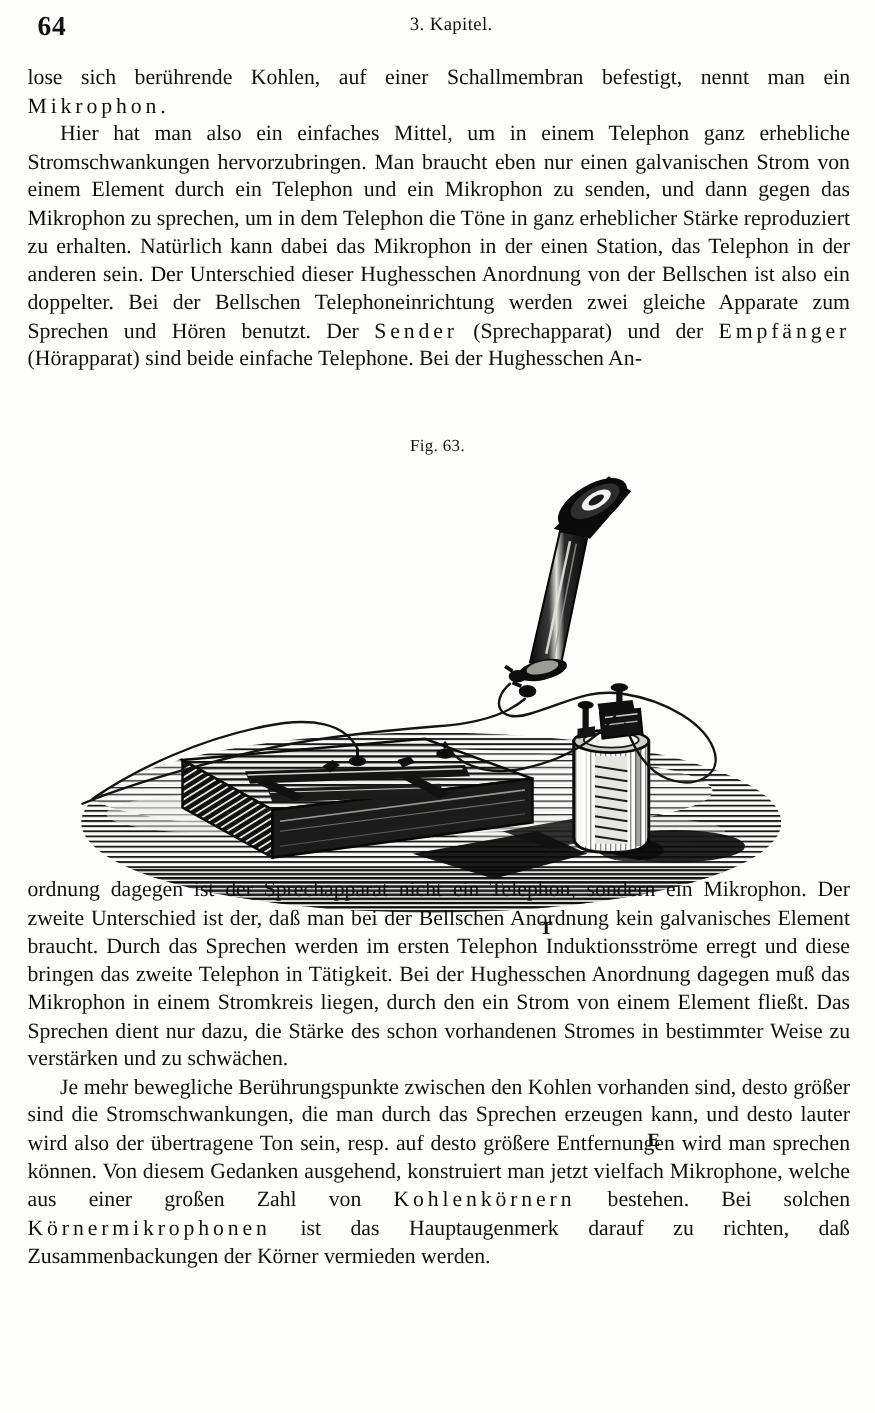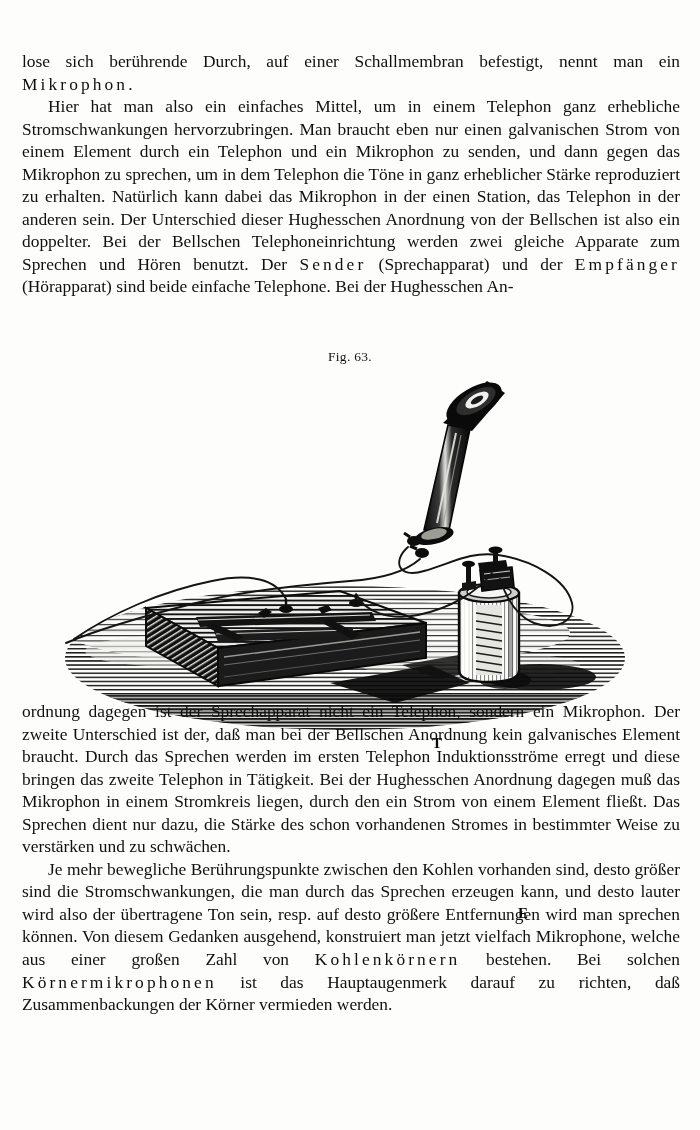--- a/index.html
+++ b/index.html
@@ -93,23 +93,27 @@
     color: #0a0a0a;
   }
   #label-T { left: 432px; top: 390px; }
   #label-E { left: 518px; top: 560px; }
 </style>
 </head>
 <body>
 
 <div id="page">
 
+  <div id="running-head">
+    <div id="folio">64</div>
+    <div id="chapter-head">3. Kapitel.</div>
+  </div>
 
   <div class="textblock" id="block-top">
-      <p><span>lose sich berührende Durch, auf einer Schallmembran befestigt, nennt man ein </span><span class="sp">Mikrophon</span><span>.</span></p>
+      <p><span>lose sich berührende Kohlen, auf einer Schallmembran befestigt, nennt man ein </span><span class="sp">Mikrophon</span><span>.</span></p>
       <p class="indent"><span>Hier hat man also ein einfaches Mittel, um in einem Telephon ganz erhebliche Stromschwankungen hervorzubringen. Man braucht eben nur einen galvanischen Strom von einem Element durch ein Telephon und ein Mikrophon zu senden, und dann gegen das Mikrophon zu sprechen, um in dem Telephon die Töne in ganz erheblicher Stärke reproduziert zu erhalten. Natürlich kann dabei das Mikrophon in der einen Station, das Telephon in der anderen sein. Der Unterschied dieser Hughesschen Anordnung von der Bellschen ist also ein doppelter. Bei der Bellschen Telephoneinrichtung werden zwei gleiche Apparate zum Sprechen und Hören benutzt. Der </span><span class="sp">Sender</span><span> (Sprechapparat) und der </span><span class="sp">Empfänger</span><span> (Hörapparat) sind beide einfache Telephone. Bei der Hughesschen An-</span></p>
     </div>
 
   <div id="figure">
     <div id="fig-caption">Fig. 63.</div>
 
     <svg id="fig-art" viewBox="0 0 700 370" preserveAspectRatio="none">
       <defs>
 
         <pattern id="hatchTable" width="6" height="4.1" patternUnits="userSpaceOnUse">

